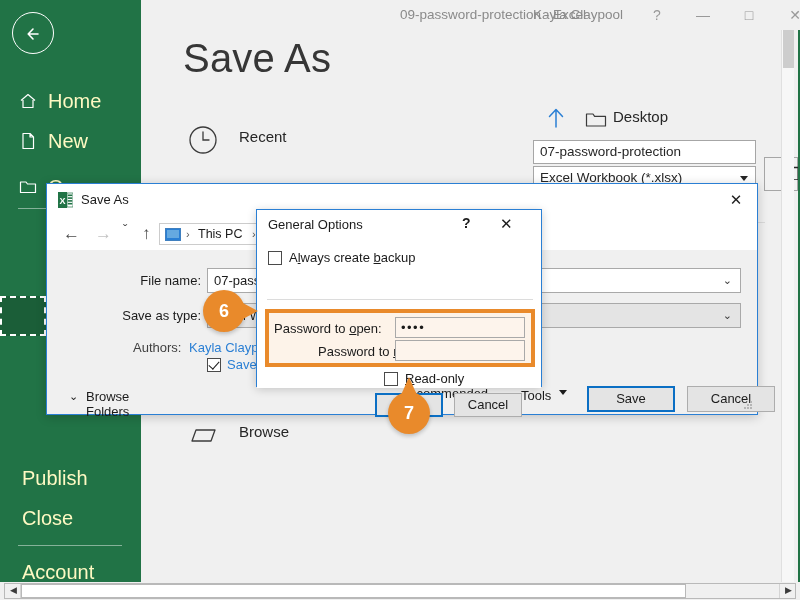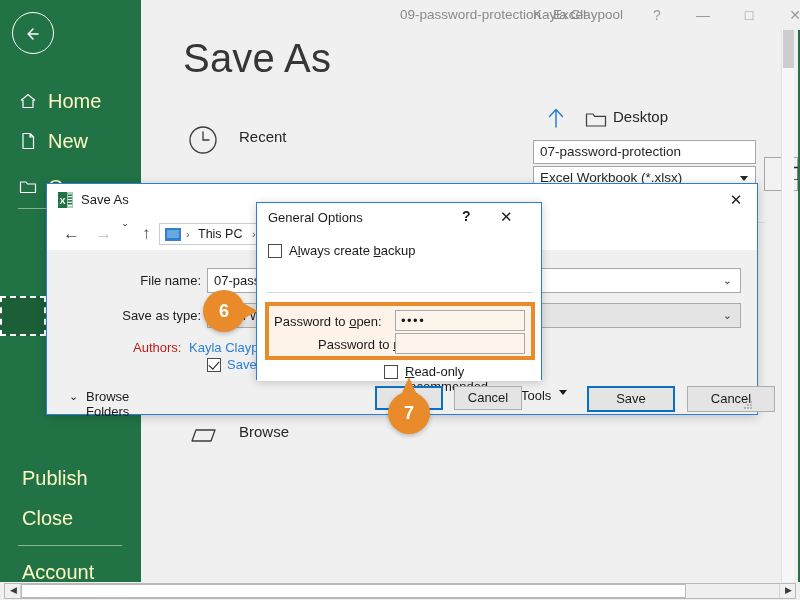--- a/index.html
+++ b/index.html
@@ -136,21 +136,21 @@
   .search-ico { position: absolute; right: 7px; top: 3px; }
 
   .sa-body { position: absolute; left: 0; top: 66px; width: 100%; height: 133px; background: #f0f0f0; }
   .sa-label { position: absolute; font-size: 13px; color: #1b1b1b; text-align: right; }
   .sa-field {
     position: absolute; height: 25px; background: #ffffff; border: 1px solid #a9a9a9;
     font-size: 13px; color: #1b1b1b; padding: 4px 6px; overflow: hidden; white-space: nowrap;
   }
   .sa-field.combo { background: #e4e4e4; }
   .sa-field .chev { position: absolute; right: 8px; top: 5px; font-size: 11px; color: #3b3b3b; }
-  .sa-authors { position: absolute; font-size: 13px; color: #b91c1c; }
+  .sa-authors { position: absolute; font-size: 13px; color: #404040; }
   .sa-author-link { position: absolute; font-size: 13px; color: #2a7fd4; }
   .sa-savethumb { position: absolute; font-size: 13px; color: #2a7fd4; }
   .chk-box { position: absolute; width: 14px; height: 14px; border: 1px solid #4a4a4a; background: #fff; }
   .chk-box.checked:after {
     content: ""; position: absolute; left: 3px; top: 0px; width: 5px; height: 9px;
     border: solid #1b1b1b; border-width: 0 1.8px 1.8px 0; transform: rotate(42deg);
   }
 
   .sa-footer { position: absolute; left: 0; bottom: 0; width: 100%; height: 33px; background: #f0f0f0; }
   .browse-folders { position: absolute; left: 22px; top: 8px; font-size: 13px; color: #1b1b1b; }
@@ -162,21 +162,21 @@
   .btn {
     position: absolute; height: 26px; background: #e4e4e4; border: 1px solid #adadad;
     font-size: 13px; color: #1b1b1b; text-align: center; line-height: 24px;
   }
   .btn.primary { border: 2px solid #0b6fc4; background: #e4e4e4; line-height: 22px; }
   .sa-resize { position: absolute; right: 4px; bottom: 3px; width: 10px; height: 10px; }
   .sa-resize i { position: absolute; width: 2px; height: 2px; background: #b5b5b5; }
 
   
   .go-dlg {
-    position: absolute; left: 256px; top: 202px; width: 286px; height: 178px;
+    position: absolute; left: 256px; top: 209px; width: 286px; height: 178px;
     background: #ffffff; border: 1px solid #2a7fd4;
     box-shadow: 0 2px 9px rgba(0,0,0,0.20);
   }
   .go-titlebar { position: absolute; left: 0; top: 0; width: 100%; height: 29px; background: #fff; }
   .go-title { position: absolute; left: 11px; top: 7px; font-size: 13px; color: #1b1b1b; }
   .go-help { position: absolute; left: 205px; top: 5px; font-size: 14px; color: #1b1b1b; font-weight: bold; }
   .go-close { position: absolute; left: 243px; top: 5px; font-size: 15px; color: #1b1b1b; }
   .go-body { position: absolute; left: 0; top: 29px; width: 100%; height: 149px; background: #fff; }
   .go-chk-lab { position: absolute; font-size: 13px; color: #1b1b1b; }
   .go-hr { position: absolute; left: 10px; top: 60px; width: 266px; height: 1px; background: #dcdcdc; }

